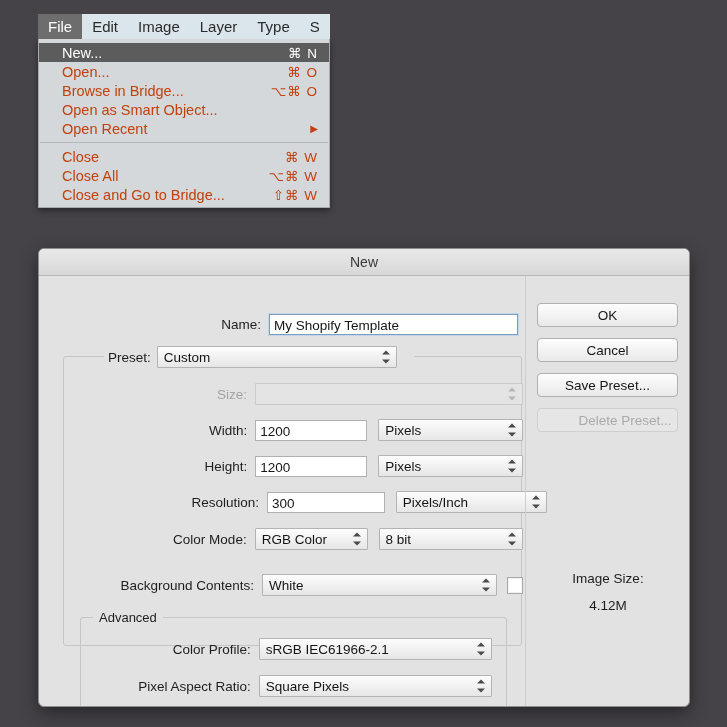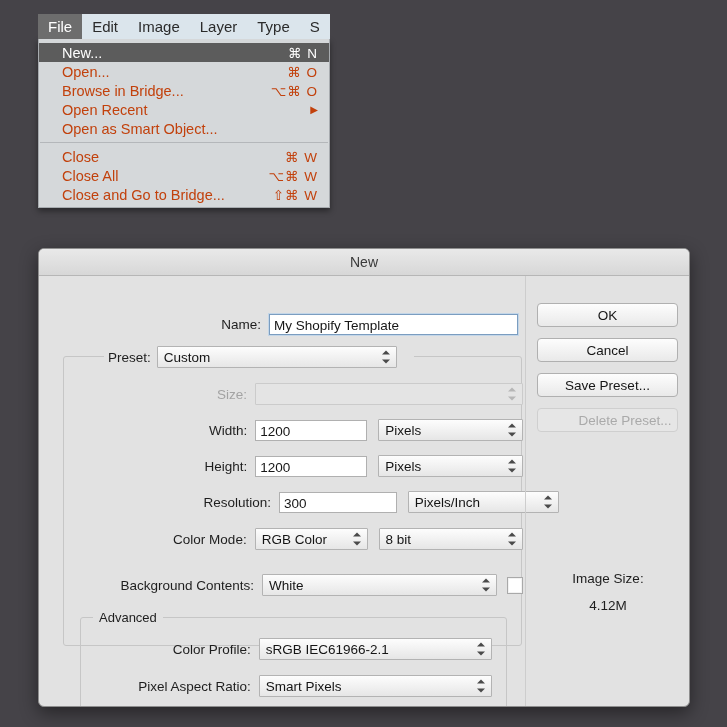--- a/index.html
+++ b/index.html
@@ -291,27 +291,27 @@
       <span>Open...</span>
       <span class="shortcut">⌘ O</span>
     </div>
 
     <div class="menu-row">
       <span>Browse in Bridge...</span>
       <span class="shortcut">⌥⌘ O</span>
     </div>
 
     <div class="menu-row">
+      <span>Open as Smart Object...</span>
+      <span class="shortcut"></span>
+    </div>
+
+    <div class="menu-row">
       <span>Open Recent</span>
       <span class="submenu-arrow">▶</span>
-    </div>
-
-    <div class="menu-row">
-      <span>Open as Smart Object...</span>
-      <span class="shortcut"></span>
     </div>
 
     <div class="menu-sep"></div>
 
     <div class="menu-row">
       <span>Close</span>
       <span class="shortcut">⌘ W</span>
     </div>
 
     <div class="menu-row">
@@ -384,21 +384,21 @@
           <div class="txt" style="margin-left:8px; width:119px;">1200</div>
           <div class="pop" style="margin-left:11px; width:153px;">
             <span>Pixels</span>
             <span class="arrows">
                 <i class="up"></i>
                 <i class="dn"></i>
               </span>
           </div>
         </div>
 
-        <div class="row" style="left:-24px; top:134px; width:507px;margin-left:12px;">
+        <div class="row" style="left:-24px; top:134px; width:507px;">
           <div class="lbl" style="width:222px;">Resolution:</div>
           <div class="txt" style="margin-left:8px; width:119px;">300</div>
           <div class="pop" style="margin-left:11px; width:153px;">
             <span>Pixels/Inch</span>
             <span class="arrows">
                 <i class="up"></i>
                 <i class="dn"></i>
               </span>
           </div>
         </div>
@@ -443,21 +443,21 @@
               <span class="arrows">
                   <i class="up"></i>
                   <i class="dn"></i>
                 </span>
             </div>
           </div>
 
           <div class="row" style="left:-16px; top:57px; width:427px;">
             <div class="lbl" style="width:214px;">Pixel Aspect Ratio:</div>
             <div class="pop" style="margin-left:8px; width:264px;">
-              <span>Smart Pixels</span>
+              <span>Square Pixels</span>
               <span class="arrows">
                   <i class="up"></i>
                   <i class="dn"></i>
                 </span>
             </div>
           </div>
         </div>
 
       </div>
     </div>

